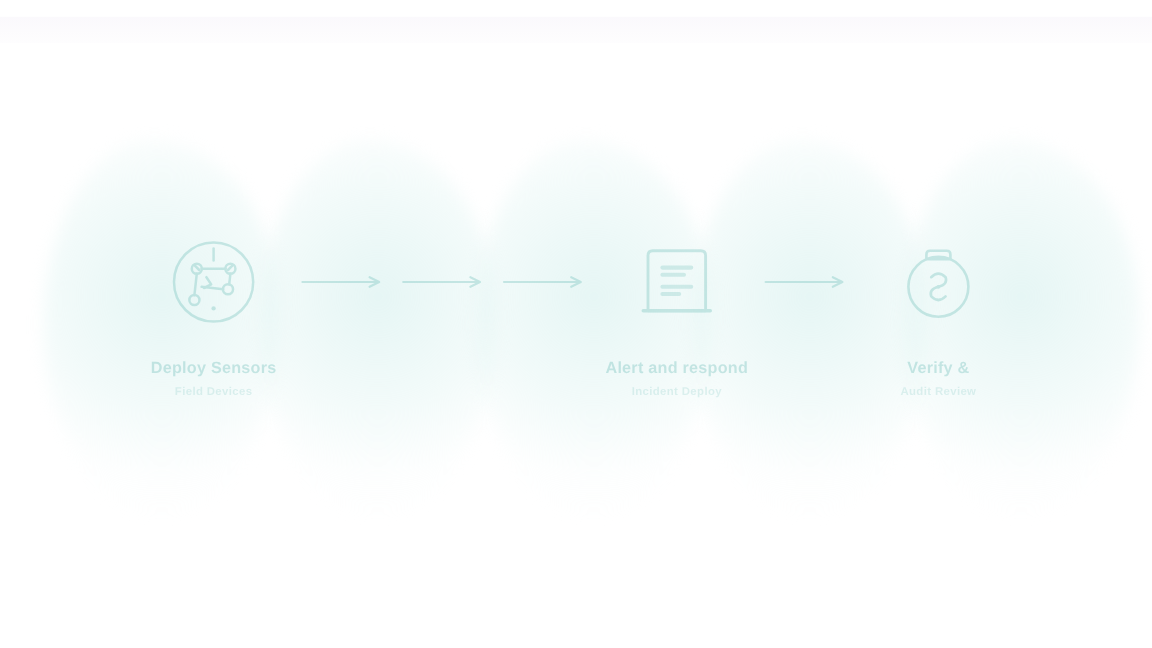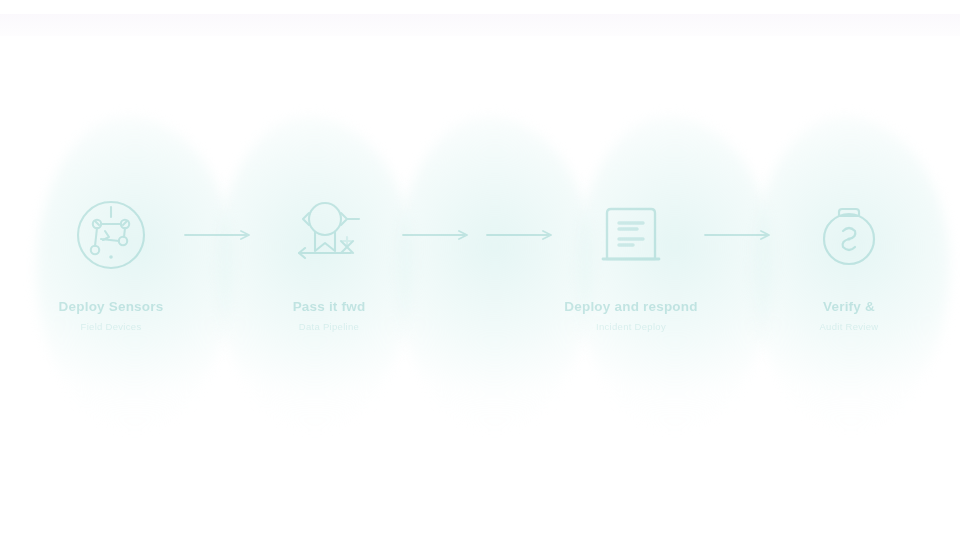--- a/index.html
+++ b/index.html
@@ -90,21 +90,21 @@
     font-size: 13.5px;
     font-weight: 700;
     letter-spacing: 0.2px;
     color: #3fa8a2;
     opacity: 0.26;
     white-space: nowrap;
   }
   .step-sub {
     margin-top: 7px;
     font-size: 9.5px;
-    font-weight: 400;
+    font-weight: 700;
     letter-spacing: 0.3px;
     color: #4eb0aa;
     opacity: 0.16;
     white-space: nowrap;
   }
 
   
   .connector {
     width: 84px;
     height: 96px;
@@ -153,39 +153,20 @@
       <div class="step-sub">Field Devices</div>
     </div>
 
     <div class="connector">
       <svg width="74" height="14" viewBox="0 0 74 14" fill="none" stroke="#5fb8b2" stroke-width="1.8" stroke-linecap="round" stroke-linejoin="round">
         <path d="M2 7 L64 7"></path>
         <path d="M58 3 L66 7 L58 11"></path>
       </svg>
     </div>
 
-    <div class="step">
-      <div class="step-icon">
-        <svg width="88" height="88" viewBox="0 0 88 88" fill="none" stroke="#5fb8b2" stroke-width="2.1" stroke-linecap="round" stroke-linejoin="round">
-          <circle cx="40" cy="28" r="16"></circle>
-          <path d="M30 41 L30 60 L40 52 L50 60 L50 41"></path>
-          <path d="M24 22 L18 28 L24 34"></path>
-          <path d="M56 22 L62 28 L56 34"></path>
-          <path d="M62 28 L74 28"></path>
-          <path d="M18 28 L8 28" opacity="0.0"></path>
-          <path d="M14 62 L66 62"></path>
-          <path d="M20 57 L14 62 L20 67"></path>
-          <path d="M56 50 L68 62"></path>
-          <path d="M68 50 L56 62"></path>
-          <path d="M62 46 L62 54 M58 50 L66 50" opacity="0.55"></path>
-        </svg>
-      </div>
-      <div class="step-title">Pass it fwd</div>
-      <div class="step-sub">Data Pipeline</div>
-    </div>
 
     <div class="connector">
       <svg width="74" height="14" viewBox="0 0 74 14" fill="none" stroke="#5fb8b2" stroke-width="1.8" stroke-linecap="round" stroke-linejoin="round">
         <path d="M2 7 L64 7"></path>
         <path d="M58 3 L66 7 L58 11"></path>
       </svg>
     </div>
 
 
     <div class="connector">
@@ -199,21 +180,21 @@
       <div class="step-icon">
         <svg width="88" height="88" viewBox="0 0 88 88" fill="none" stroke="#5fb8b2" stroke-width="2.4" stroke-linecap="round" stroke-linejoin="round">
           <path d="M24 18 L64 18 Q68 18 68 22 L68 68 L20 68 L20 22 Q20 18 24 18 Z"></path>
           <path d="M16 68 L72 68" stroke-width="2.8"></path>
           <path d="M32 32 L56 32" stroke-width="3.4" opacity="0.8"></path>
           <path d="M32 38 L50 38" stroke-width="3.4" opacity="0.8"></path>
           <path d="M32 48 L56 48" stroke-width="3.4" opacity="0.8"></path>
           <path d="M32 54 L46 54" stroke-width="3.4" opacity="0.8"></path>
         </svg>
       </div>
-      <div class="step-title">Deploy and respond</div>
+      <div class="step-title">Alert and respond</div>
       <div class="step-sub">Incident Deploy</div>
     </div>
 
     <div class="connector">
       <svg width="74" height="14" viewBox="0 0 74 14" fill="none" stroke="#5fb8b2" stroke-width="1.8" stroke-linecap="round" stroke-linejoin="round">
         <path d="M2 7 L64 7"></path>
         <path d="M58 3 L66 7 L58 11"></path>
       </svg>
     </div>
 

